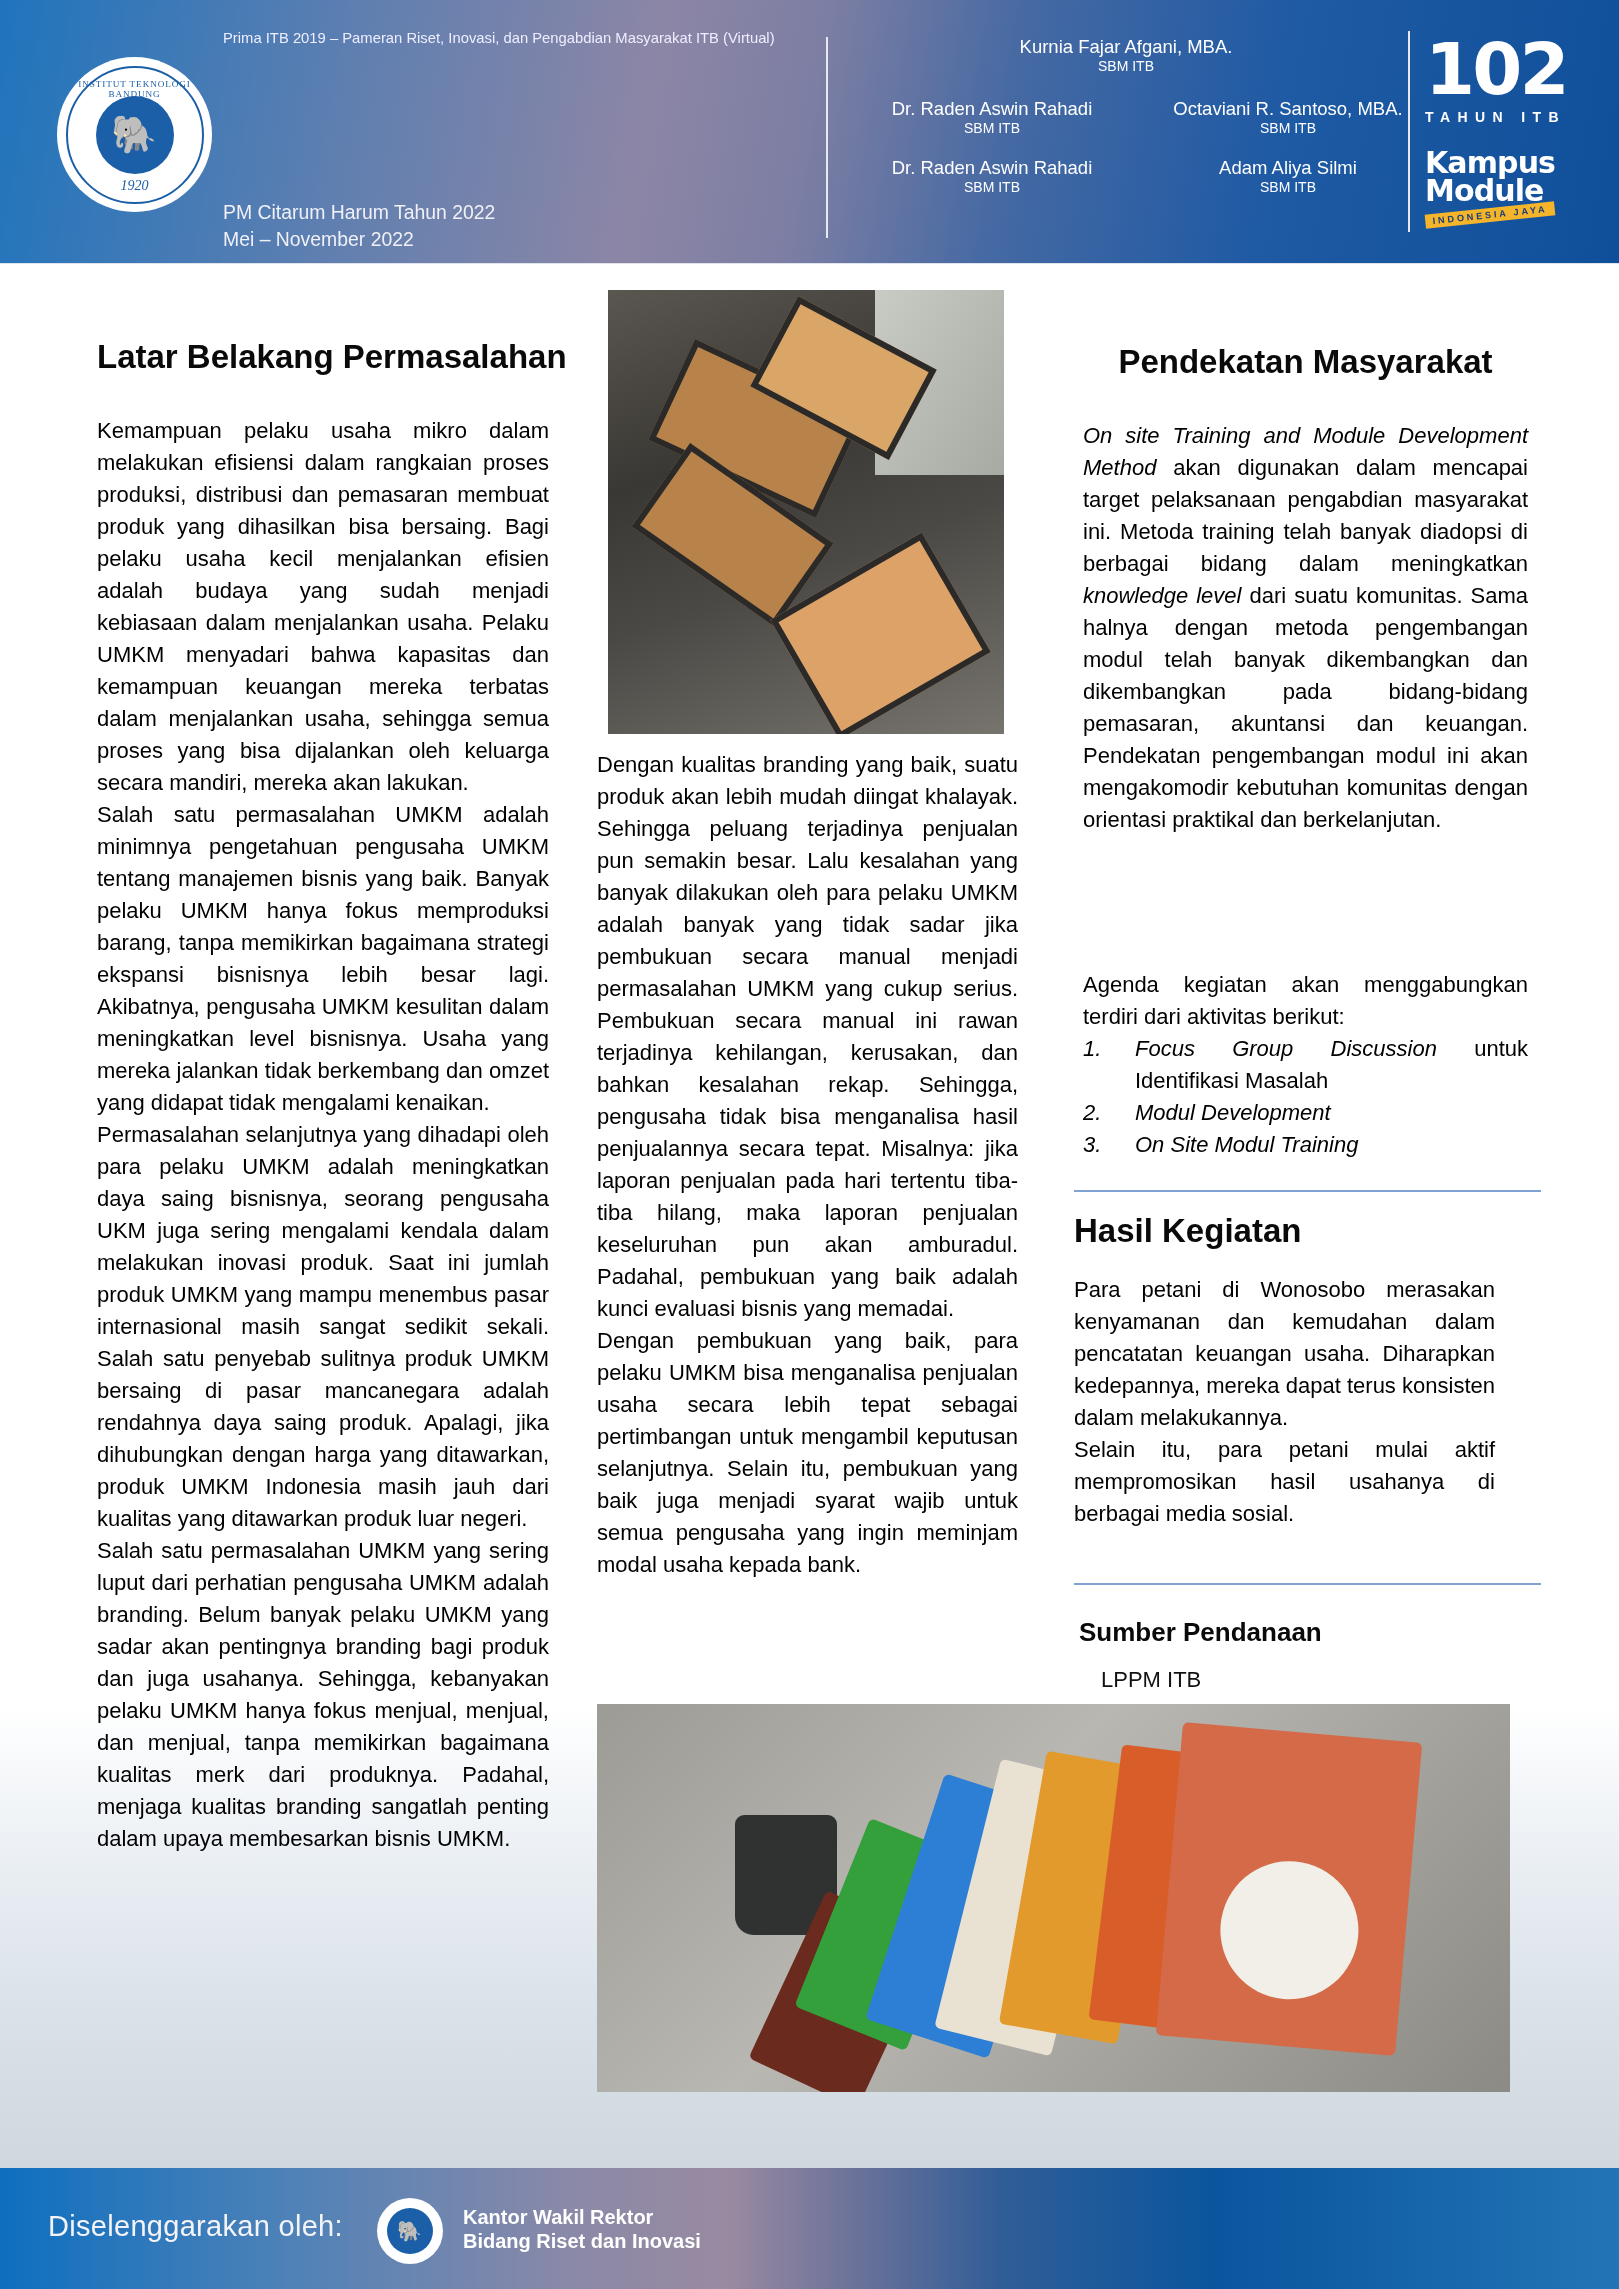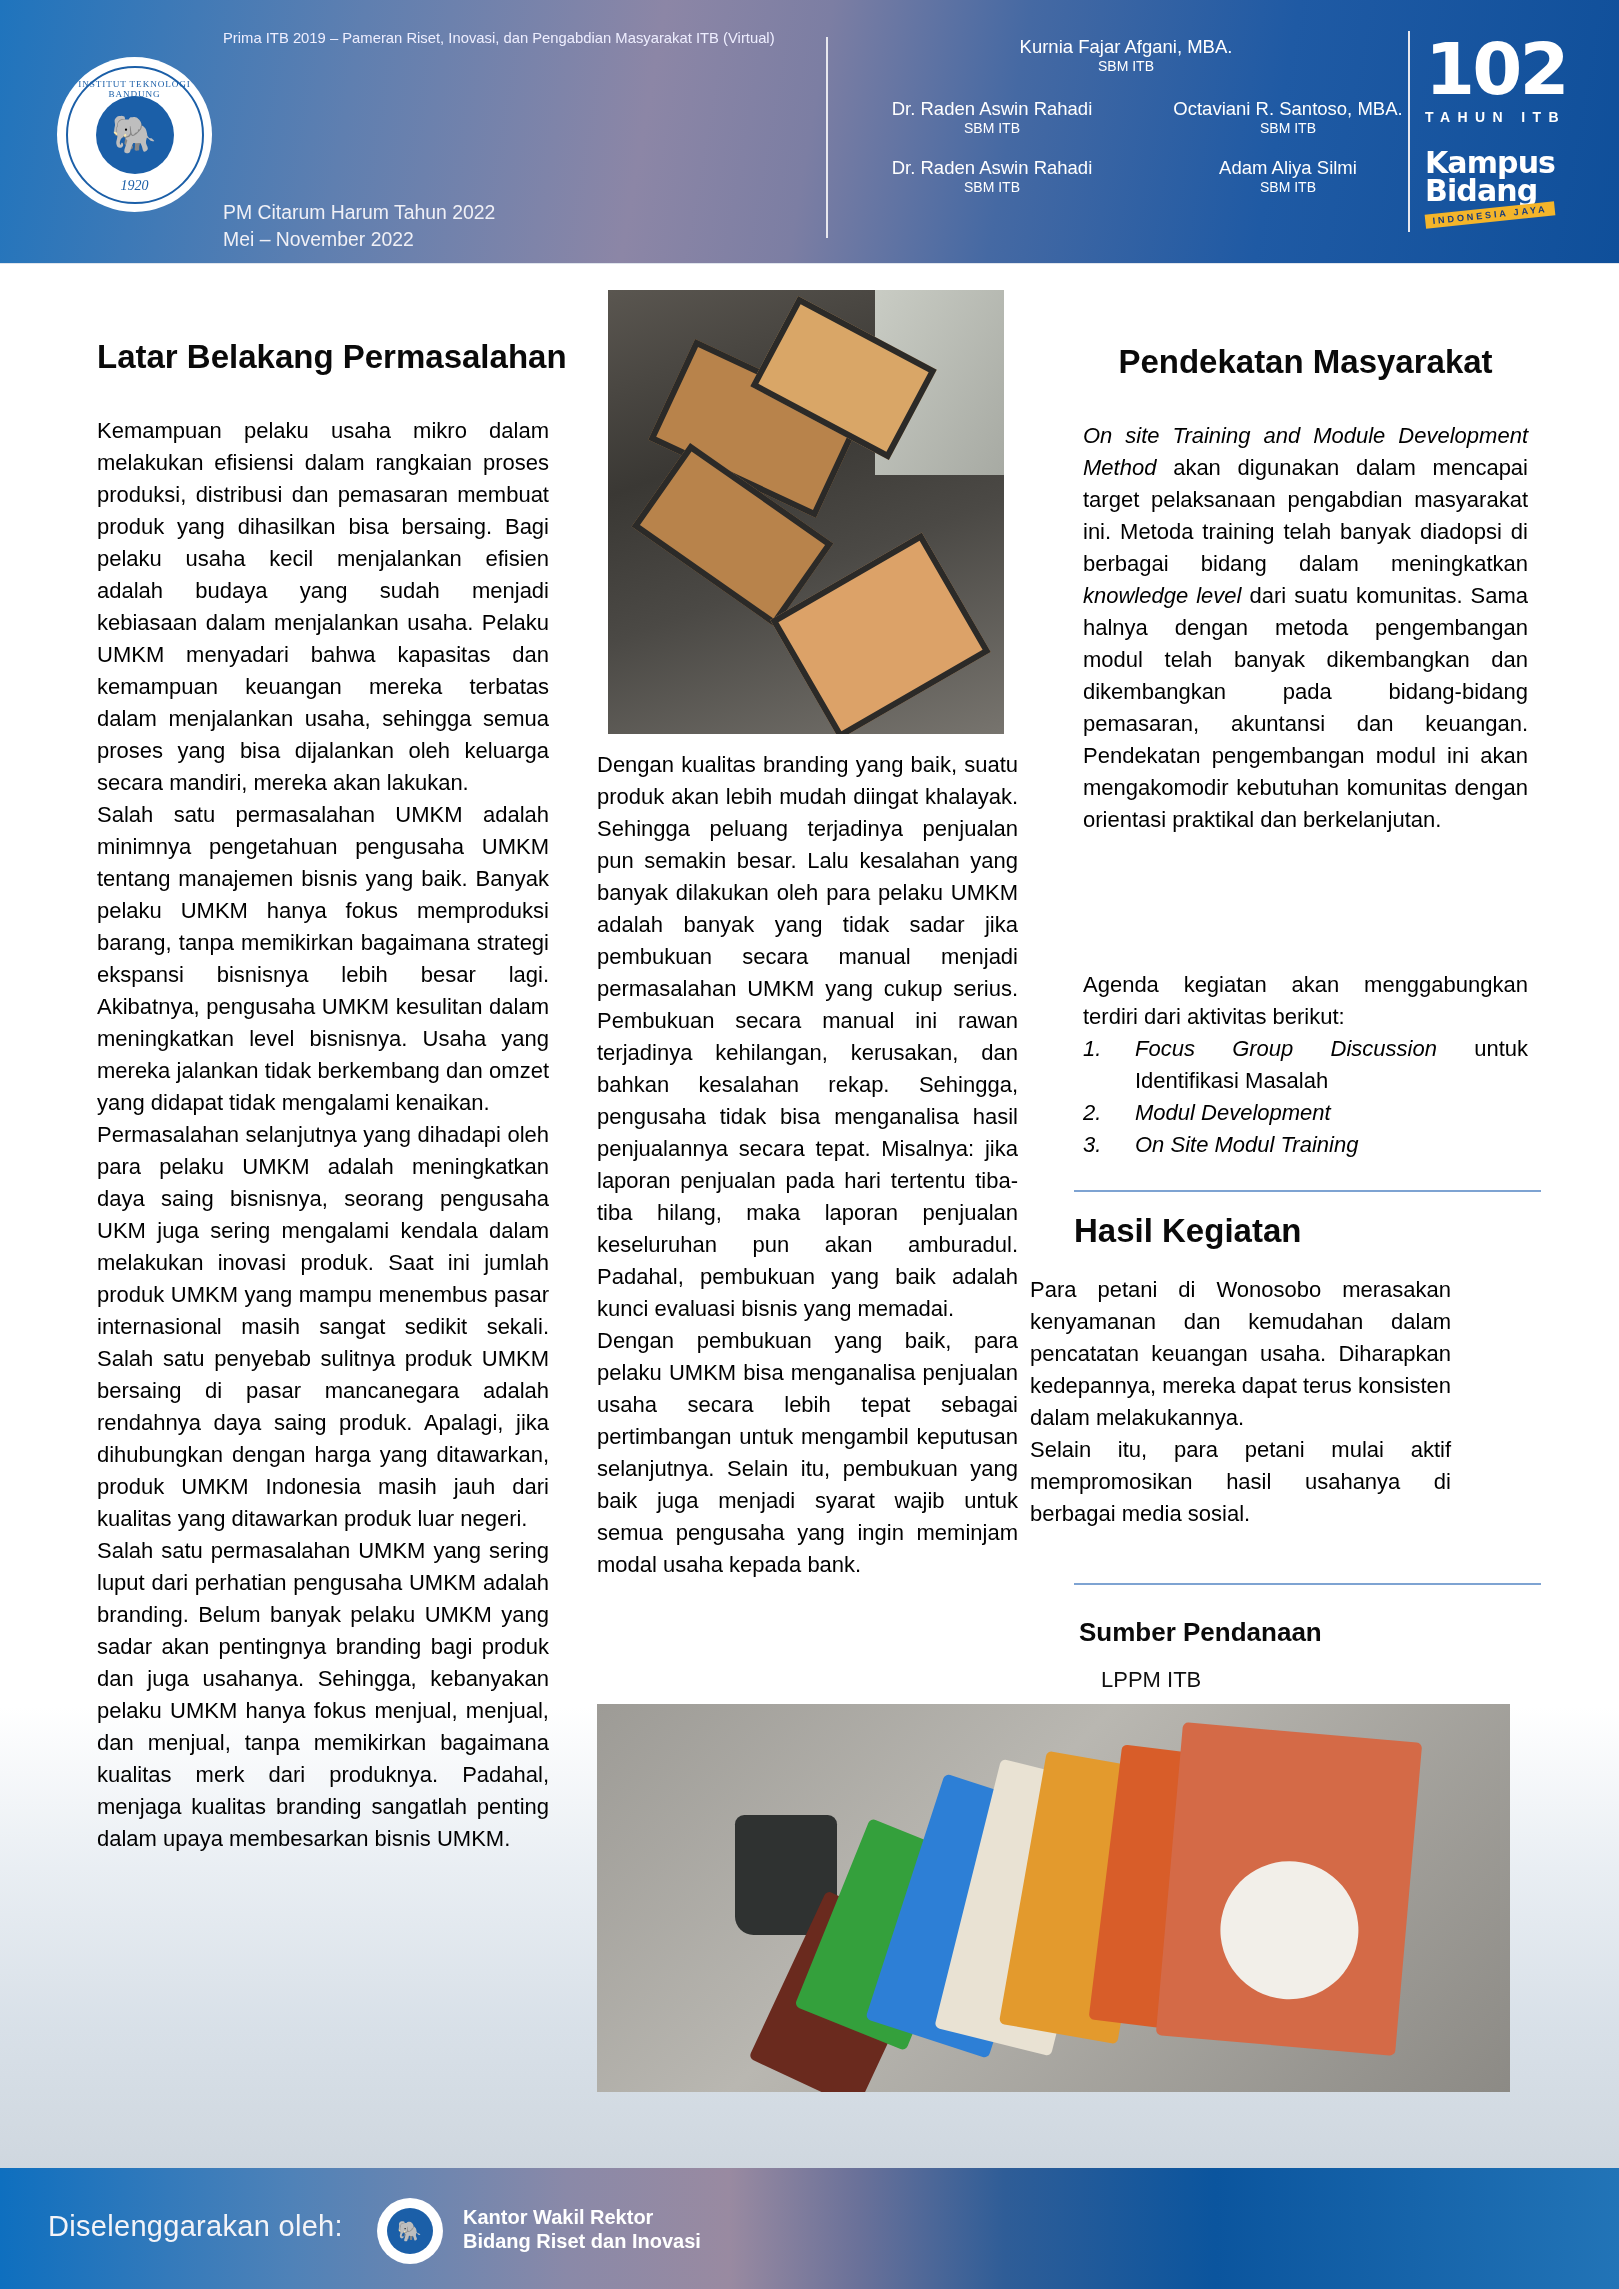--- a/index.html
+++ b/index.html
@@ -72,21 +72,21 @@
   
   .h2 { position: absolute; font-weight: bold; color: #0a0a0a; }
   .para {
     position: absolute; font-size: 22px; line-height: 32px; text-align: justify; color: #000000;
   }
   .para p { margin: 0; }
   .col1 { left: 97px; top: 415px; width: 452px; }
   .col2 { left: 597px; top: 749px; width: 421px; }
   .col3 { left: 1083px; top: 420px; width: 445px; }
   .col3b { left: 1083px; top: 969px; width: 445px; }
-  .col4 { left: 1030px; top: 1274px; width: 421px; }
+  .col4 { left: 1074px; top: 1274px; width: 421px; }
   .agenda-list { list-style: none; }
   .agenda-list li { display: flex; text-align: justify; }
   .agenda-list .n { width: 52px; flex: 0 0 52px; font-style: italic; }
   .agenda-list .t { flex: 1; }
   i, em { font-style: italic; }
 
   .hr { position: absolute; height: 1.8px; background: #7ea3d2; }
 
   
   .photo { position: absolute; overflow: hidden; }
@@ -157,21 +157,21 @@
   <div class="author a4">
     <div class="nm">Adam Aliya Silmi</div>
     <div class="af">SBM ITB</div>
   </div>
 
   <div class="vdiv2"></div>
 
   <div class="anniv">
     <div class="num">102</div>
     <div class="tahun">TAHUN ITB</div>
-    <div class="km">Kampus Bidang</div>
+    <div class="km">Kampus Module</div>
     <div class="ij">INDONESIA JAYA</div>
   </div>
 </div>
 
 <div class="bg-fog"></div>
 
 <div class="h2" style="left:97px; top:338px; font-size:33px;">Latar Belakang Permasalahan</div>
 <div class="para col1">
   <p>Kemampuan pelaku usaha mikro dalam melakukan efisiensi dalam rangkaian proses produksi, distribusi dan pemasaran membuat produk yang dihasilkan bisa bersaing. Bagi pelaku usaha kecil menjalankan efisien adalah budaya yang sudah menjadi kebiasaan dalam menjalankan usaha. Pelaku UMKM menyadari bahwa kapasitas dan kemampuan keuangan mereka terbatas dalam menjalankan usaha, sehingga semua proses yang bisa dijalankan oleh keluarga secara mandiri, mereka akan lakukan.</p>
   <p>Salah satu permasalahan UMKM adalah minimnya pengetahuan pengusaha UMKM tentang manajemen bisnis yang baik. Banyak pelaku UMKM hanya fokus memproduksi barang, tanpa memikirkan bagaimana strategi ekspansi bisnisnya lebih besar lagi. Akibatnya, pengusaha UMKM kesulitan dalam meningkatkan level bisnisnya. Usaha yang mereka jalankan tidak berkembang dan omzet yang didapat tidak mengalami kenaikan.</p>

